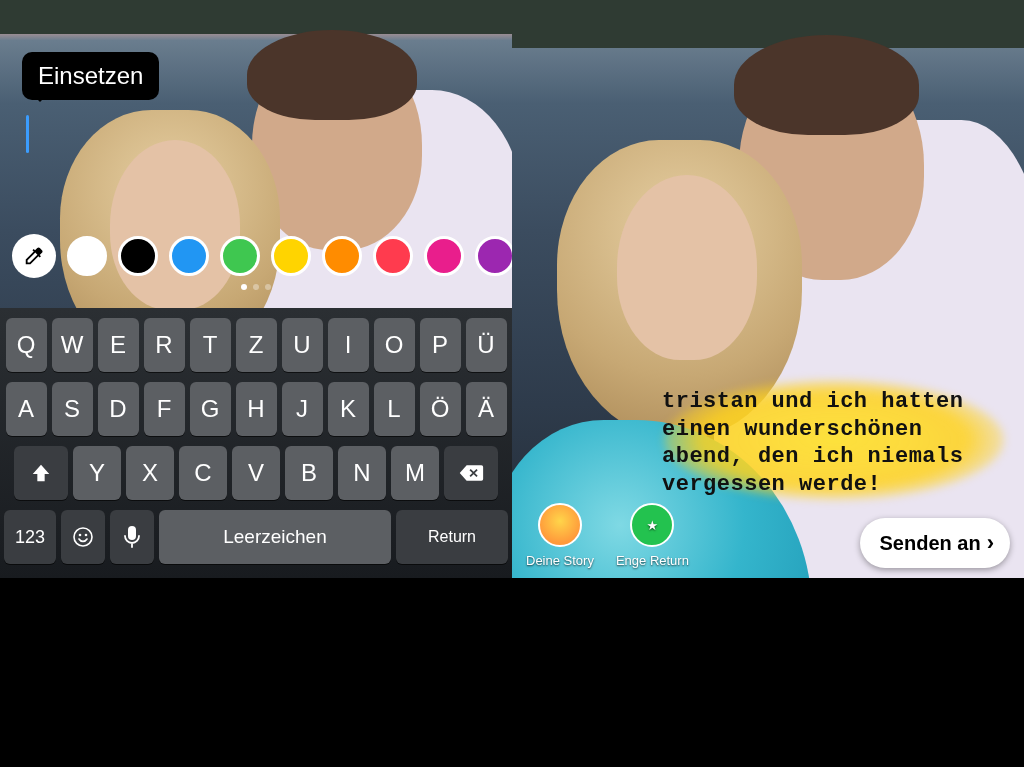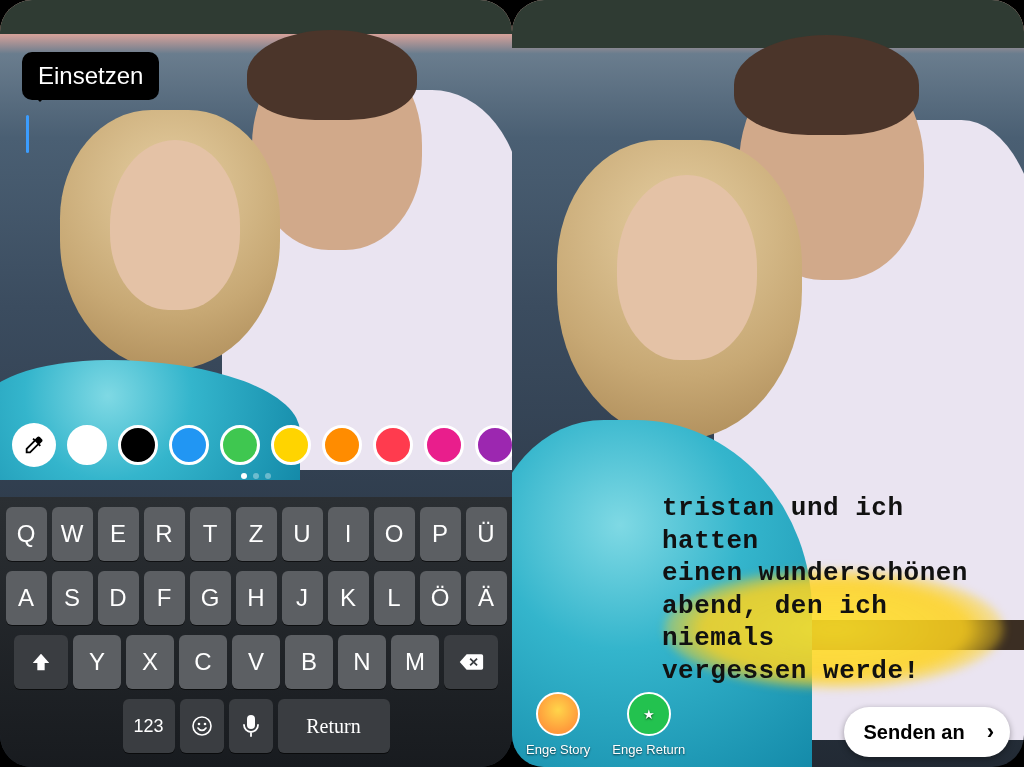--- a/index.html
+++ b/index.html
@@ -2,21 +2,21 @@
 <html><head>
 <meta charset="utf-8">
 <style>
   * { box-sizing: border-box; margin: 0; padding: 0; }
   body {
     font-family: -apple-system, BlinkMacSystemFont, "Helvetica Neue", sans-serif;
     width: 1024px; height: 767px; overflow: hidden;
     display: flex;
     background: #000;
   }
-  .panel { position: relative; height: 767px; overflow: hidden; border-radius: 32px; }
+  .panel { position: relative; height: 578px; overflow: hidden; }
   .panel-left { width: 512px; }
   .panel-right { width: 512px; }
 
   
   .photo-bg {
     position: absolute; inset: 0;
     background:
       linear-gradient(to bottom,
         #f4c7bf 0%, #e9a89c 4%, #6a7d8e 7%,
         #4a5f73 18%, #3b4c5f 40%, #2e3b4b 70%, #222a34 100%);
@@ -112,33 +112,33 @@
   .krow.r1 .key, .krow.r2 .key { flex:0 0 41px;}
   .krow.r3 .key.letter{ flex:0 0 48px;}
   .key.dark{ background:#3a3d41;text-align:right;}
   .key.shift{ flex:0 0 54px;}
   .key.back{ flex:0 0 54px;}
   .krow.r4 .key{ height:54px;}
   .key.numbers{flex:0 0 52px; font-size:18px;}
   .key.emoji{flex:0 0 44px;}
   .key.mic{flex:0 0 44px;}
   .key.space{flex:1 1 auto; font-size:19px;}
-  .key.return{flex:0 0 112px; font-size:20px;font-family:Liberation Serif, serif;}
+  .key.return{flex:0 0 112px; font-size:16px;}
 
   
   .highlight{
     position:absolute; right:20px; bottom:78px; width:340px; height:120px;
     background: radial-gradient(ellipse at 50% 50%, rgba(255,225,40,.9) 0%, rgba(255,210,30,.85) 55%, rgba(255,200,10,0) 80%);
     filter:blur(4px);
     border-radius:50%;
   }
   .caption{
     position:absolute; left:150px; bottom:80px; right:22px;
     font-family:"Courier New", monospace;
-    font-size:26px; line-height:1.25; letter-spacing:.5px;
+    font-size:22px; line-height:1.25; letter-spacing:.5px;
     color:#111;
     white-space:pre-line;
     font-weight:600;
   }
 
   
   .share-row{
     position:absolute; left:0; right:0; bottom:10px;
     display:flex; align-items:flex-end; gap:22px;
     padding:0 14px;
@@ -153,21 +153,21 @@
   .avatar-story{
     background: radial-gradient(circle at 50% 40%, #ffd54a 0%, #ff9a3b 70%);
   }
   .circle.green{ background:#23c24f; border-color:#fff;}
   .share-item span{ color:#fff; font-size:13px; text-shadow:0 1px 2px rgba(0,0,0,.7);}
   .star{ color:#fff; font-size:22px;}
   .send-btn{
     margin-left:auto;
     background:#fff; color:#000; border-radius:999px;
     padding:12px 16px 12px 20px;
-    display:flex; align-items:center; gap:22px;
+    display:flex; align-items:center; gap:6px;
     font-size:20px; font-weight:600;
     box-shadow:0 2px 6px rgba(0,0,0,.35);
   }
   .chev{ font-size:22px; font-weight:700;}
 </style>
 </head>
 <body>
 
 <div class="panel panel-left">
   <div class="photo-bg"></div>
@@ -261,20 +261,21 @@
             <circle cx="15" cy="10" r="1.3" fill="#fff"></circle>
             <path d="M8 14c1 1.6 2.4 2.4 4 2.4s3-.8 4-2.4" fill="none" stroke="#fff" stroke-width="1.6" stroke-linecap="round"></path>
           </svg>
       </div>
       <div class="key dark mic">
         <svg width="18" height="24" viewBox="0 0 18 24">
             <rect x="5" y="1" width="8" height="14" rx="4" fill="#fff"></rect>
             <path d="M2 11a7 7 0 0014 0M9 18v4" stroke="#fff" stroke-width="1.8" fill="none" stroke-linecap="round"></path>
           </svg>
       </div>
+      <div class="key space">Leerzeichen</div>
       <div class="key dark return">Return</div>
     </div>
   </div>
 </div>
 
 <div class="panel panel-right">
   <div class="photo-bg"></div>
   <div class="treeline"></div>
 
   <div class="person-b" style="right:-20px; top:120px; width:330px; height:620px; border-radius:35% 25% 0 0;"></div>
@@ -287,21 +288,21 @@
 
   <div class="highlight"></div>
   <div class="caption">tristan und ich hatten
 einen wunderschönen
 abend, den ich niemals
 vergessen werde!</div>
 
   <div class="share-row">
     <div class="share-item">
       <div class="circle avatar-story"></div>
-      <span>Enge Story</span>
+      <span>Deine Story</span>
     </div>
     <div class="share-item">
       <div class="circle green">
         <span class="star">★</span>
       </div>
       <span>Enge Return</span>
     </div>
     <div class="send-btn">
       <span>Senden an</span>
       <span class="chev">›</span>

